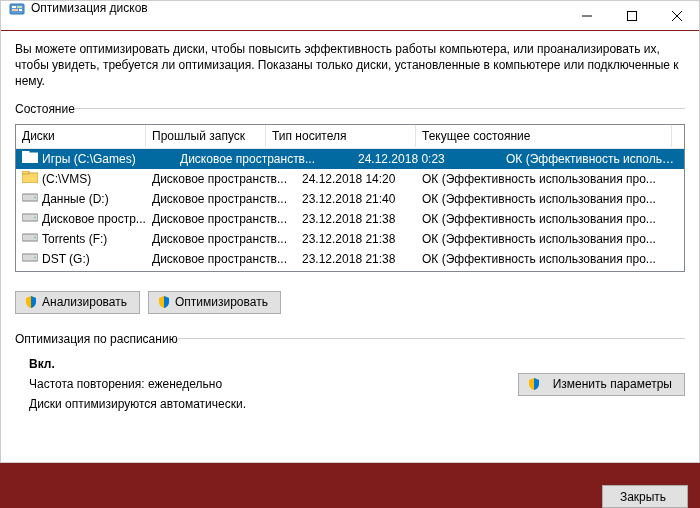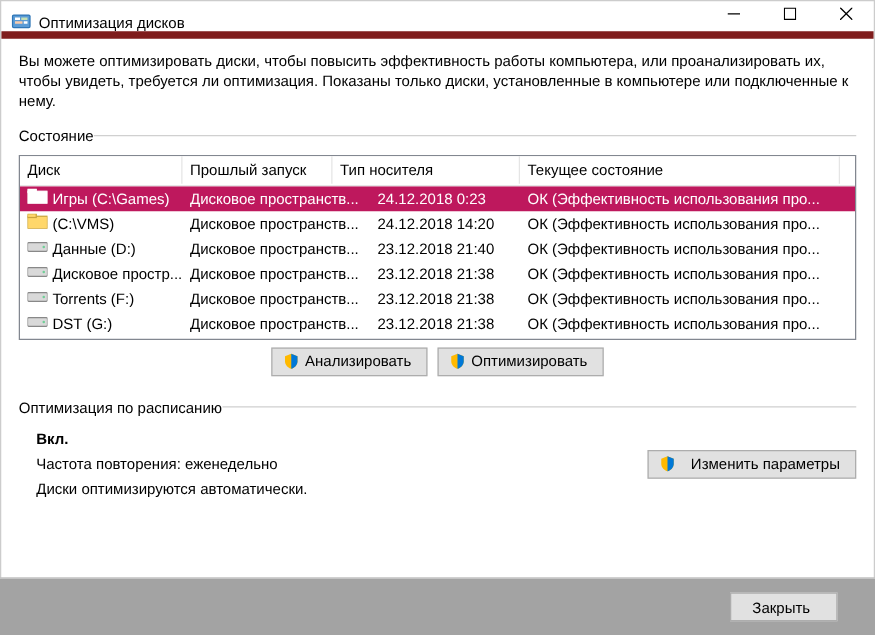--- a/index.html
+++ b/index.html
@@ -9,24 +9,24 @@
     font-size: 12px;
     color: #000;
     background: #fff;
     width: 700px;
     height: 508px;
     overflow: hidden;
     border: 1px solid #ccc;
   }
   .titlebar {
     display: flex;
-    align-items: flex-end;
+    align-items: flex-start;
     height: 30px;
     padding-left: 8px;
-    border-bottom: 6px solid #7f1d1d;
+    border-bottom: 1px solid #7f1d1d;
   }
   .titlebar .app-icon {
     width: 16px; height: 16px;
     margin-right: 6px;
   }
   .titlebar .title {
     flex: 1;
     font-size: 12px;
   }
   .winbtn {
@@ -83,40 +83,41 @@
     flex: 1;
     overflow-y: scroll;
   }
   .row {
     display: flex;
     height: 20px;
     align-items: center;
     font-size: 12px;
   }
   .row.selected {
-    background: #be185d;
+    background: #0369a1;
     color: #fff;
+    gap: 28px;
   }
   .row .cell {
     padding: 2px 6px;
     overflow: hidden;
     white-space: nowrap;
     text-overflow: ellipsis;
   }
   .col-disk { width: 130px; display:flex; align-items:center; gap:4px; }
   .col-type { width: 150px; }
   .col-last { width: 120px; }
   .col-status { flex: 1; }
   .col-pad { width: 4px; border-right:none !important; }
   .drive-icon { width:16px; height:12px; flex-shrink:0; }
   .button-row {
     display: flex;
-    justify-content: center;
+    justify-content: flex-start;
     gap: 8px;
-    margin-top: 6px;
+    margin-top: 19px;
   }
   .btn {
     height: 23px;
     min-width: 90px;
     padding: 0 12px 0 8px;
     background: #e1e1e1;
     border: 1px solid #adadad;
     font-family: inherit;
     font-size: 12px;
     display: inline-flex;
@@ -137,26 +138,26 @@
   .sched-text {
     flex: 1;
     padding-left: 14px;
     line-height: 1.7;
   }
   .sched-text .on { font-weight: 600; }
   .footer {
     position: absolute;
     bottom: 0; left: 0; right: 0;
     height: 46px;
-    background: #a3a3a3;
+    background: #7f1d1d;
     border-top: 1px solid #d0d0d0;
     display: flex;
-    align-items: center;
+    align-items: flex-end;
     justify-content: flex-end;
-    padding-right: 30px;
+    padding-right: 12px;
   }
   
   .list-body::-webkit-scrollbar { width: 17px; background:#f0f0f0; }
   .list-body::-webkit-scrollbar-thumb { background:#cdcdcd; }
   .list-body::-webkit-scrollbar-button { background:#f0f0f0; height:17px; }
 </style>
 </head>
 <body>
 
 <div class="titlebar">
@@ -188,21 +189,21 @@
 <div class="content">
   <div class="intro">Вы можете оптимизировать диски, чтобы повысить эффективность работы  компьютера, или проанализировать их, чтобы увидеть, требуется ли оптимизация. Показаны только диски, установленные в компьютере или подключенные к нему.</div>
 
   <div class="section-label">
     <span>Состояние</span>
     <div class="line"></div>
   </div>
 
   <div class="listbox">
     <div class="list-header">
-      <div class="col col-disk">Диск</div>
+      <div class="col col-disk">Диски</div>
       <div class="col col-last">Прошлый запуск</div>
       <div class="col col-type">Тип носителя</div>
       <div class="col col-status">Текущее состояние</div>
       <div class="col col-pad"></div>
     </div>
     <div class="list-body" id="list-body">
         <div class="row selected">
     <div class="cell col-disk">
       <span><svg class="drive-icon" viewBox="0 0 16 12">
                 <rect x="0" y="2" width="16" height="10" fill="#fff" stroke="#fff"></rect>

